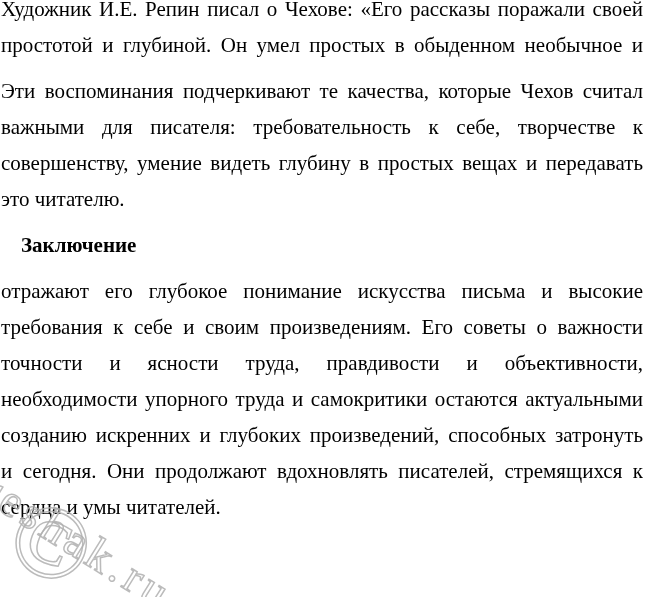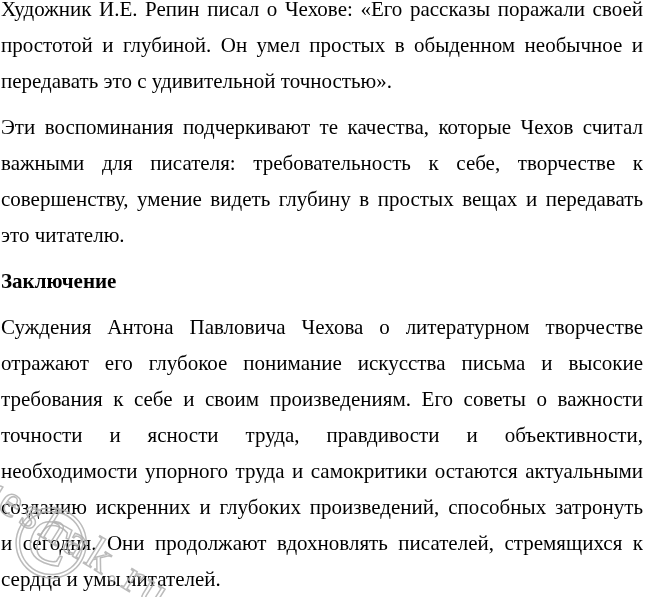--- a/index.html
+++ b/index.html
@@ -18,21 +18,21 @@
     line-height: 36px;
   }
   .para { margin: 0 0 10px 0; }
   .para:last-child { margin-bottom: 0; }
   .line {
     text-align: justify;
     text-align-last: justify;
     white-space: normal;
   }
   .line.end { text-align-last: left; }
-  .heading .line { font-weight: bold; text-align-last: left; }
+  .heading .line { font-weight: bold; text-align-last: left; padding-left: 20px; }
 
   
   .watermark { position: absolute; inset: 0; pointer-events: none; z-index: 5; }
   .wm-text {
     position: absolute;
     left: 1px;
     top: 462px;
     font-size: 46px;
     letter-spacing: 5px;
     font-family: "Liberation Serif", "DejaVu Serif", serif;
@@ -59,36 +59,34 @@
 </style>
 </head>
 <body>
 
 <div class="page">
   <div class="doc">
 
     <div class="para">
       <div class="line">Художник И.Е. Репин писал о Чехове: «Его рассказы поражали своей</div>
       <div class="line">простотой и глубиной. Он умел простых в обыденном необычное и</div>
-      <div class="line end">передавать это с удивительной точностью».</div>
     </div>
 
     <div class="para">
       <div class="line">Эти воспоминания подчеркивают те качества, которые Чехов считал</div>
       <div class="line">важными для писателя: требовательность к себе, творчестве к</div>
       <div class="line">совершенству, умение видеть глубину в простых вещах и передавать</div>
       <div class="line end">это читателю.</div>
     </div>
 
     <div class="para heading">
       <div class="line end">Заключение</div>
     </div>
 
     <div class="para">
-      <div class="line">Суждения Антона Павловича Чехова о литературном творчестве</div>
       <div class="line">отражают его глубокое понимание искусства письма и высокие</div>
       <div class="line">требования к себе и своим произведениям. Его советы о важности</div>
       <div class="line">точности и ясности труда, правдивости и объективности,</div>
       <div class="line">необходимости упорного труда и самокритики остаются актуальными</div>
       <div class="line">созданию искренних и глубоких произведений, способных затронуть</div>
       <div class="line">и сегодня. Они продолжают вдохновлять писателей, стремящихся к</div>
       <div class="line end">сердца и умы читателей.</div>
     </div>
 
   </div>

